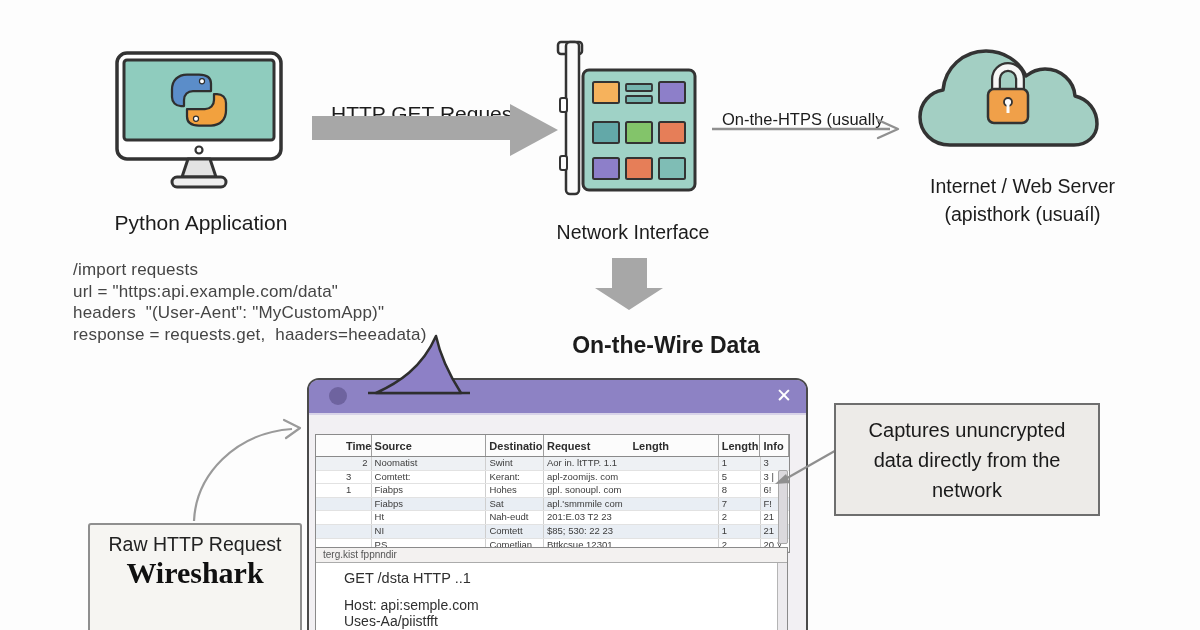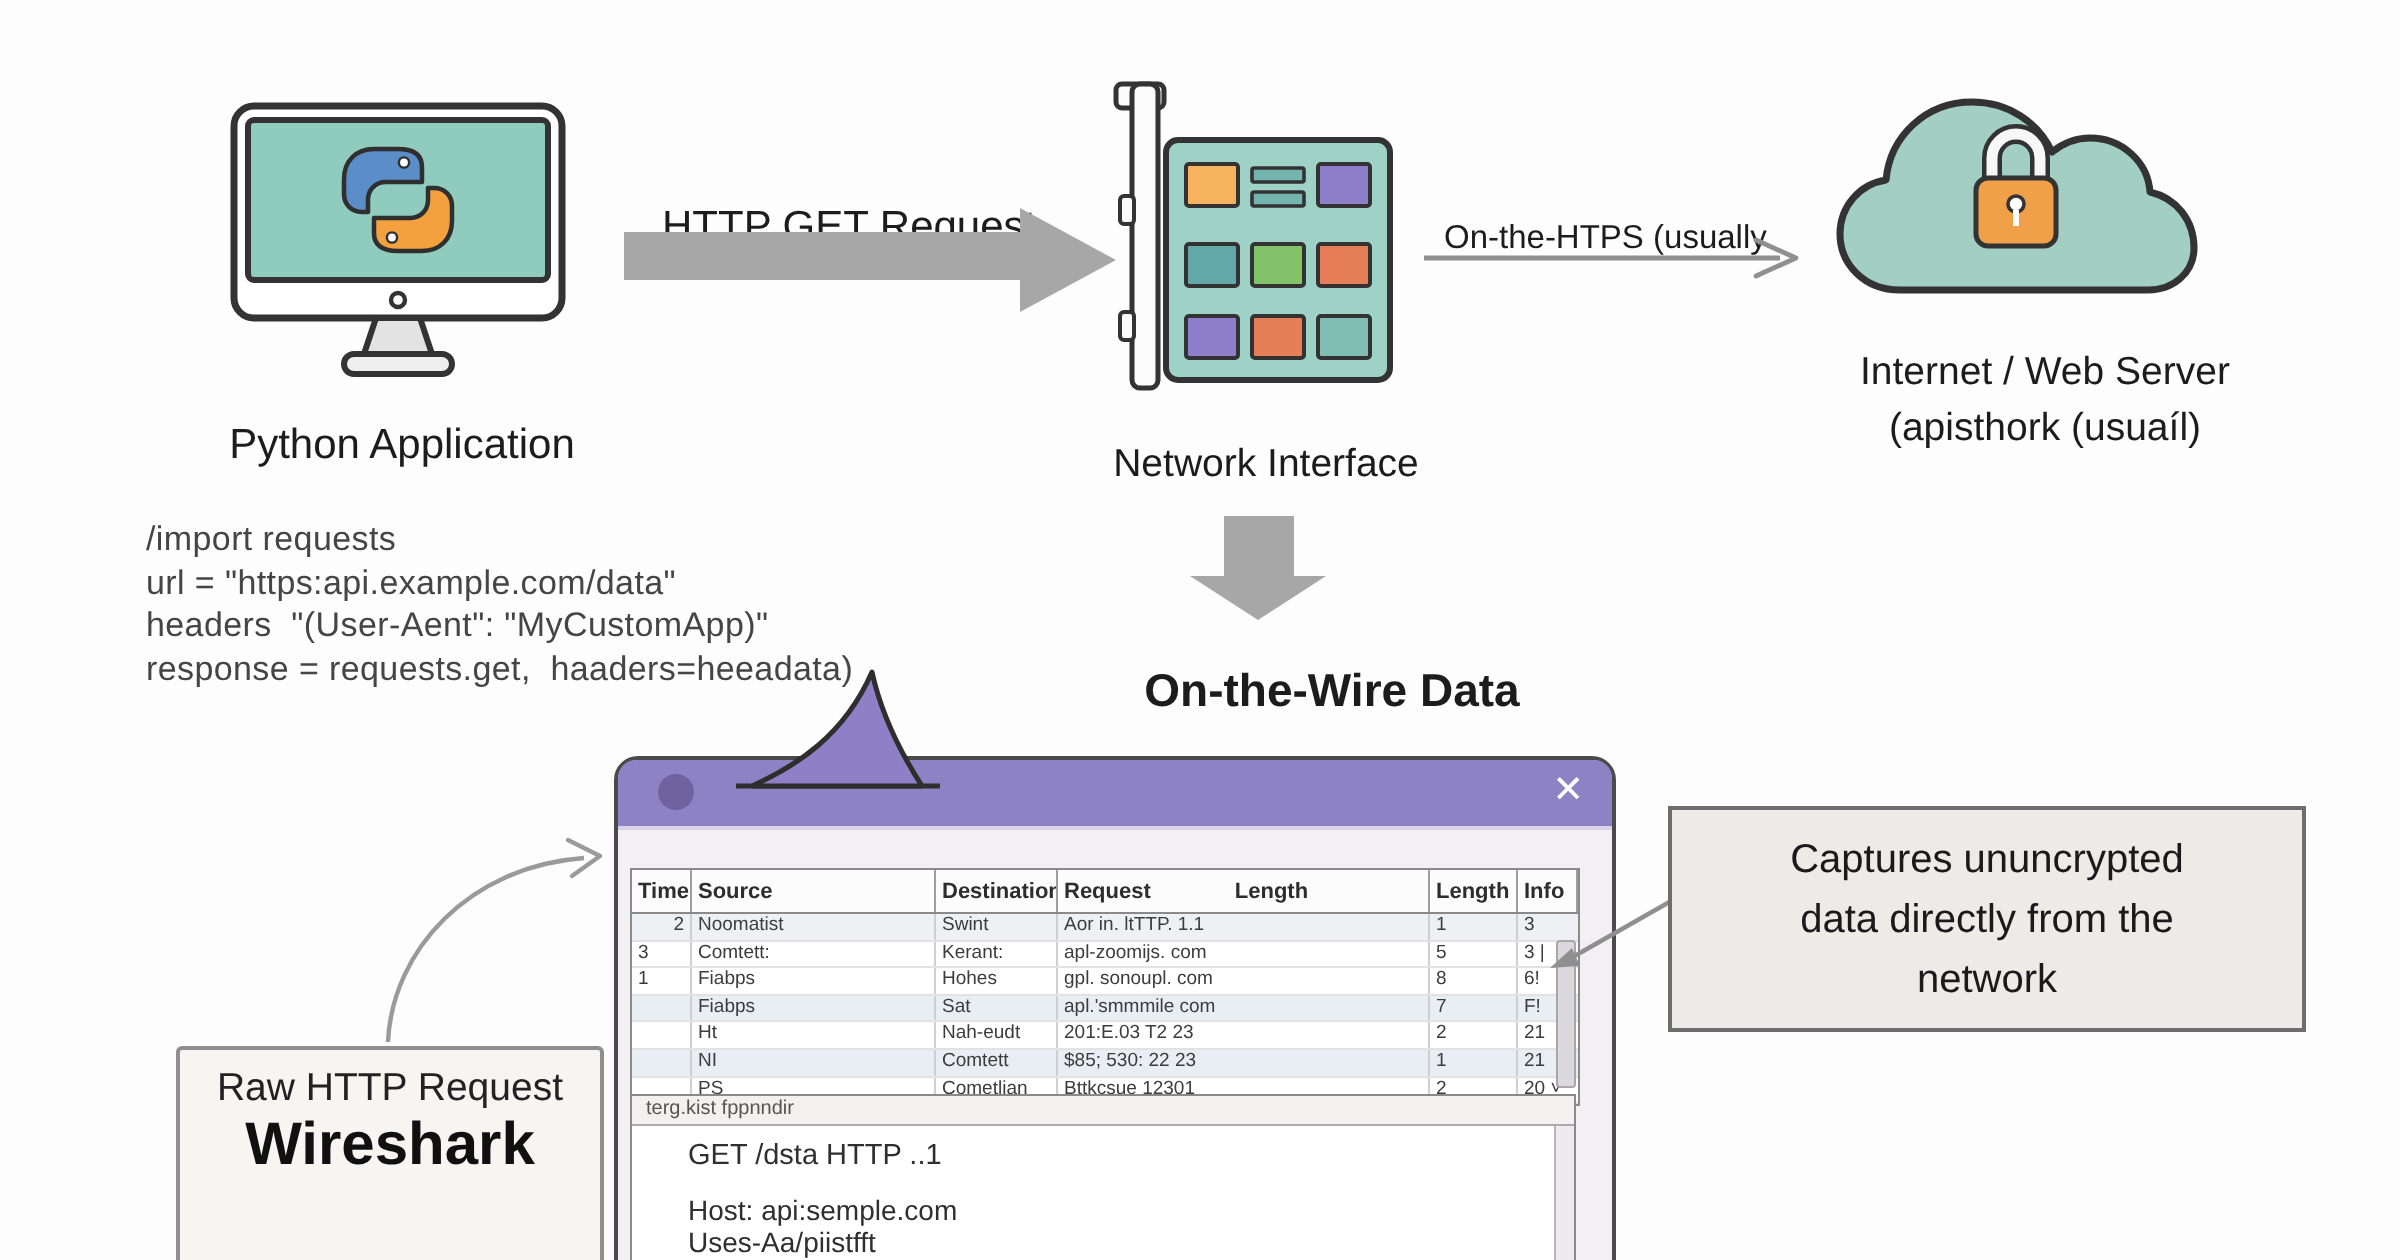--- a/index.html
+++ b/index.html
@@ -23,44 +23,44 @@
   
   .ptable{position:absolute;left:6px;top:54px;width:473px;background:#fff;
           border:1.5px solid #8a8a8a;box-sizing:content-box;}
   .thead{display:flex;height:21px;background:#fcfcfc;border-bottom:1.5px solid #8a8a8a;
          font-size:11px;font-weight:600;color:#2d2d2d;}
   .thead .tcell{border-right:1px solid #9e9e9e;display:flex;align-items:center;}
   .trow{display:flex;height:12.6px;font-size:9.5px;line-height:12.6px;color:#3c3c3c;border-bottom:1px solid #e2e2e2;}
   .trow:nth-child(1){background:#eef1f4;}
   .trow:nth-child(4),.trow:nth-child(6){background:#e9eef4;}
   .tcell{box-sizing:border-box;padding:0 3px;overflow:hidden;white-space:nowrap;border-right:1px solid #cfcfcf;}
-  .c0{width:30px;}.c1{width:122px;}.c2{width:61px;}.c3{width:186px;}.c4{width:44px;}.c5{width:30px;border-right:none;}
+  .c0{width:30px;margin-left:27px;}.c1{width:122px;}.c2{width:61px;}.c3{width:186px;}.c4{width:44px;}.c5{width:30px;border-right:none;}
   .trow:first-child .c0{text-align:right;}
   .proto2{margin-left:42px;}
   .tscroll{position:absolute;right:1px;top:35px;width:8px;height:72px;background:#dbd9dd;
            border:1px solid #a8a8a8;border-radius:2px;}
 
   
   .dpane{position:absolute;left:6px;top:167px;width:473px;height:105px;background:#fff;
          border:1.5px solid #8a8a8a;box-sizing:border-box;overflow:hidden;}
   .dhead{height:15px;background:#f3f1f0;border-bottom:1px solid #ababab;
          font-size:10px;color:#555;padding:1px 0 0 7px;box-sizing:border-box;}
   .dbody{padding:7px 0 0 28px;}
   .dline{font-size:14px;line-height:16px;color:#2f2f2f;white-space:pre;}
   .dline:first-child{font-size:14.5px;margin-bottom:11px;}
   .dscroll{position:absolute;right:0;top:15px;width:9px;bottom:0;background:#edebee;border-left:1px solid #b5b5b5;}
 
   
-  .callout{left:834px;top:403px;width:319px;height:113px;background:#edebe8;border:2px solid #6e6e6e;
+  .callout{left:834px;top:403px;width:266px;height:113px;background:#edebe8;border:2px solid #6e6e6e;
            display:flex;align-items:center;justify-content:center;box-sizing:border-box;}
   .callout div{font-size:20px;line-height:30px;text-align:center;color:#1a1a1a;width:230px;}
   .rawbox{left:88px;top:523px;width:214px;height:115px;background:#f6f5f2;border:2px solid #8f8f8f;
           border-radius:3px;box-sizing:border-box;text-align:center;padding-top:8px;}
   .raw1{font-size:19.5px;color:#222;}
-  .raw2{font-size:30px;font-weight:800;color:#101010;line-height:34px;}
+  .raw2{font-size:30px;font-weight:800;color:#101010;line-height:34px;font-family:Liberation Serif, serif;}
   .raw3{font-size:21px;color:#222;}
 </style>
 </head>
 <body>
 
 <div id="stage">
 
   <svg class="abs" style="left:114px;top:50px;" width="170" height="145" viewBox="0 0 170 145">
     <rect x="3" y="3" width="164" height="106" rx="10" fill="#ffffff" stroke="#333" stroke-width="3.5"></rect>
     <rect x="10" y="10" width="150" height="80" rx="3" fill="#8fccbe" stroke="#333" stroke-width="3"></rect>

